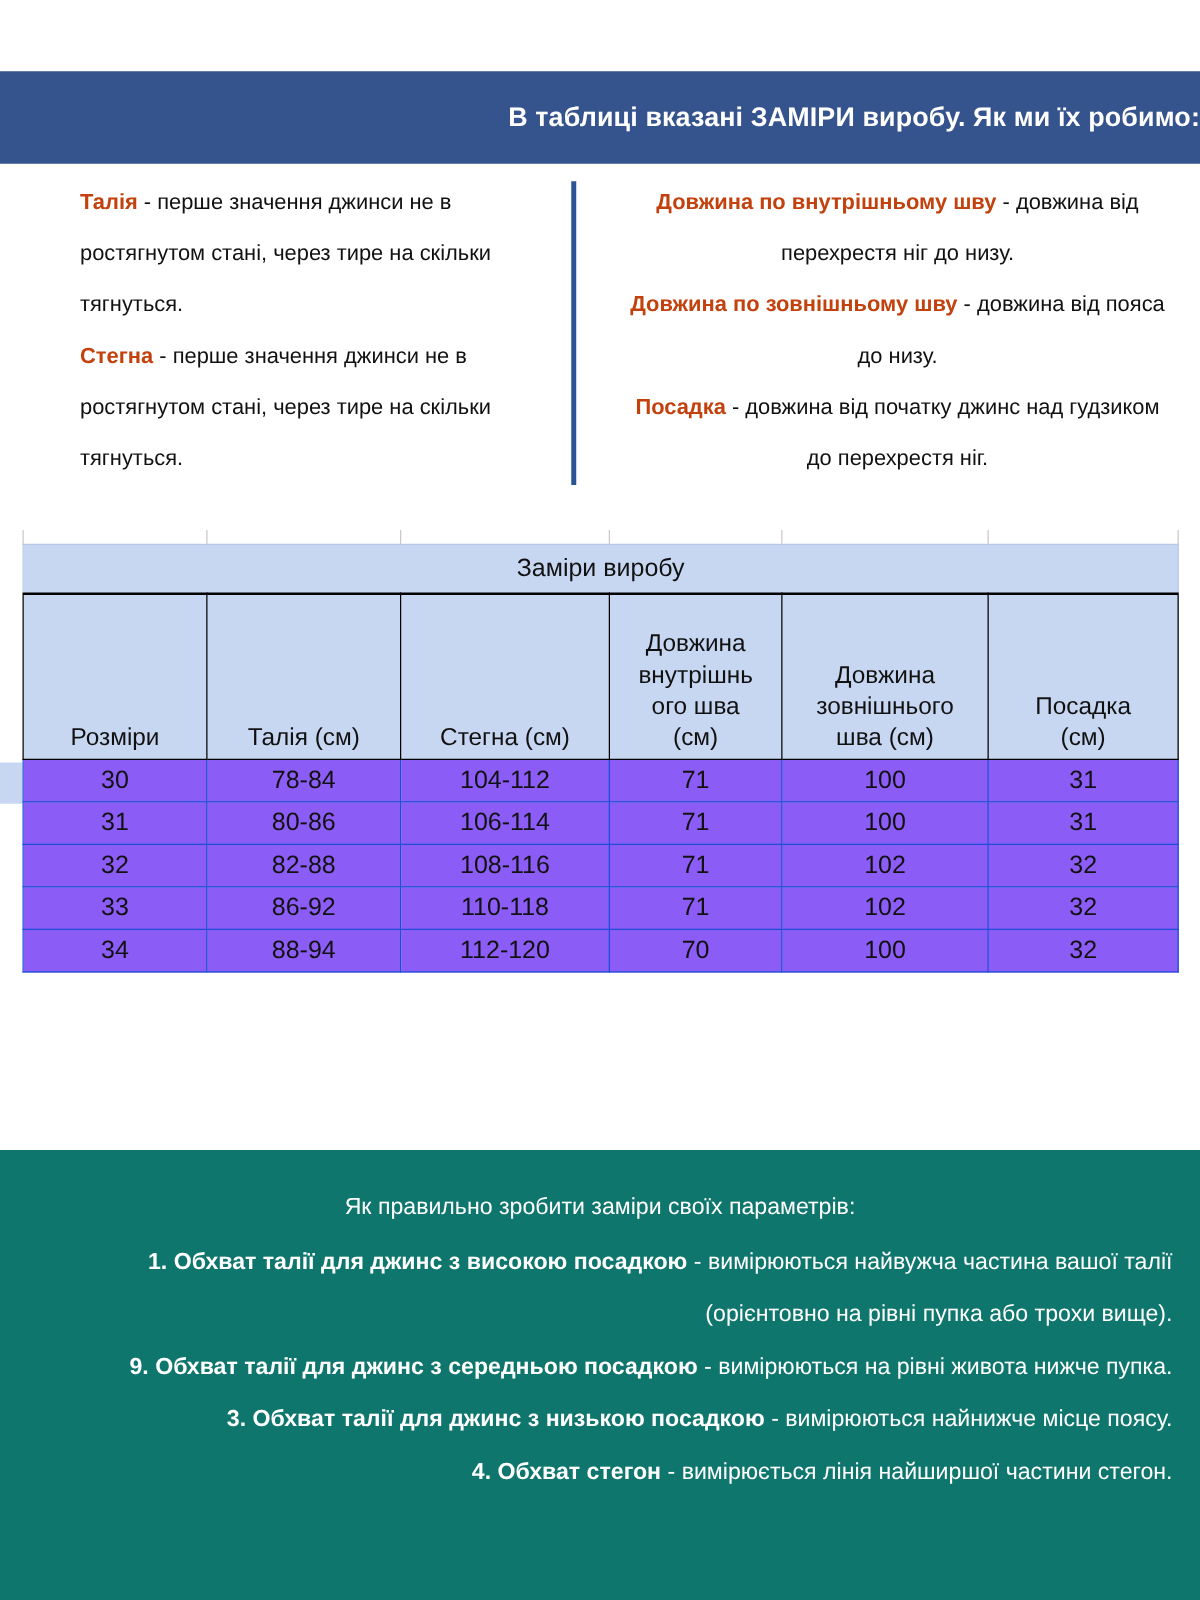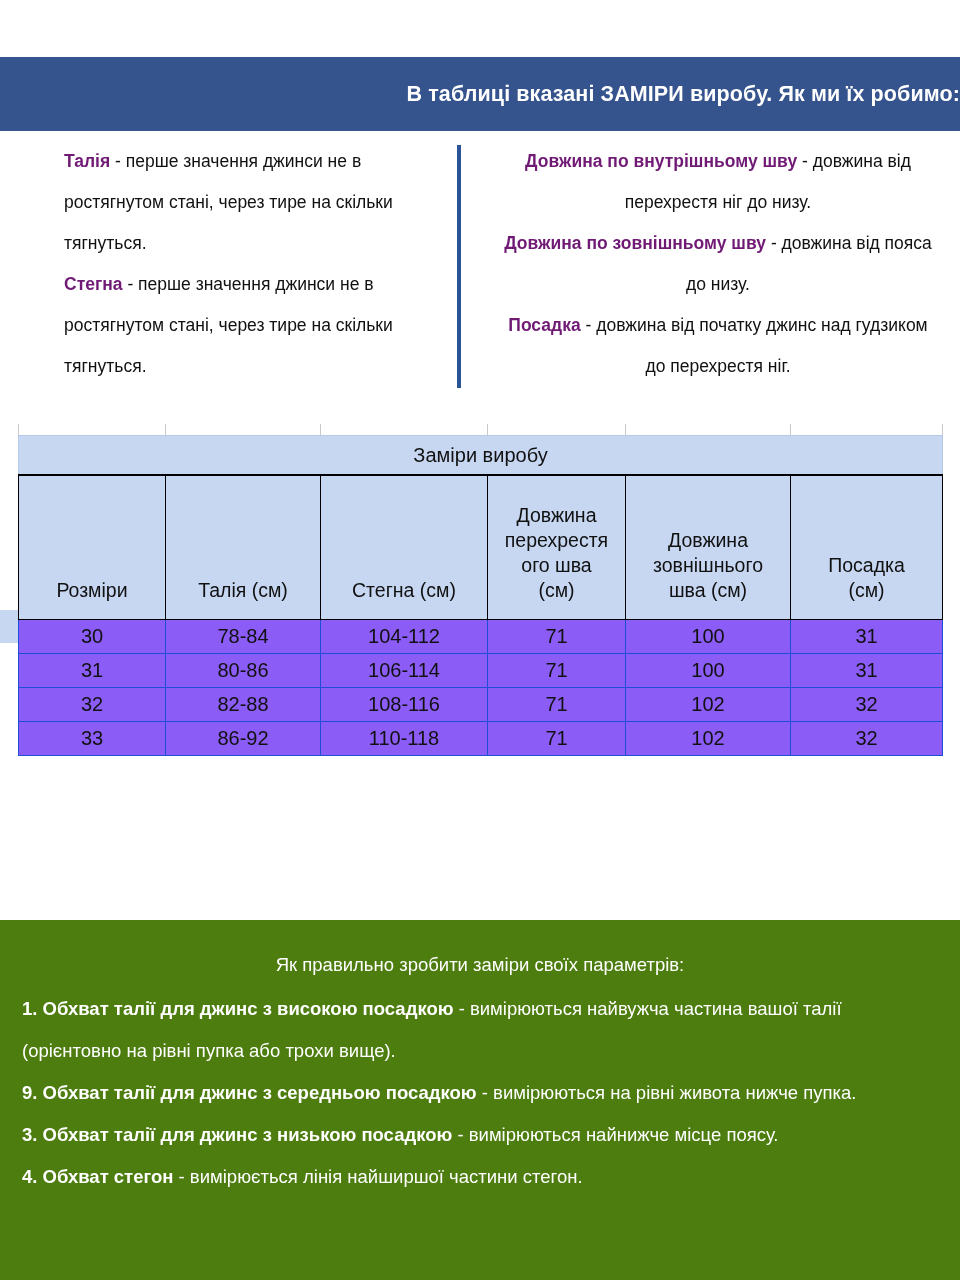--- a/index.html
+++ b/index.html
@@ -65,21 +65,21 @@
   .def-col.left {
     left: 64px;
     width: 380px;
   }
   .def-col.right {
     left: 503px;
     width: 430px;
     text-align: center;
   }
   .def-term {
-    color: #701a75;
+    color: #c2410c;
     font-weight: bold;
   }
   .def-p {
     margin: 0;
   }
 
   
   .sheet {
     position: absolute;
     left: 0;
@@ -134,21 +134,21 @@
     height: 38px;
     vertical-align: middle;
     font-size: 20px;
   }
   table.sizes tr.head td {
     background: #c7d7f2;
     height: 127px;
     vertical-align: bottom;
     font-size: 19.5px;
     line-height: 25px;
-    padding-bottom: 16px;
+    padding-bottom: 4px;
     border: 1px solid #000000;
   }
   table.sizes tr.data td {
     height: 33px;
     vertical-align: middle;
     font-size: 20px;
   }
   .c0 { width: 147px; }
   .c1 { width: 155px; }
   .c2 { width: 167px; }
@@ -156,37 +156,37 @@
   .c4 { width: 165px; }
   .c5 { width: 152px; }
 
   
   .banner-bottom {
     position: absolute;
     left: 0;
     top: 920px;
     width: 960px;
     height: 360px;
-    background: #4d7c0f;
+    background: #0f766e;
     box-sizing: border-box;
     padding: 26px 22px 0 22px;
   }
   .bb-title {
     color: #ffffff;
     font-size: 18.5px;
     text-align: center;
     line-height: 38px;
     margin: 0 0 4px 0;
   }
   .bb-item {
     color: #ffffff;
     font-size: 18.5px;
     line-height: 42px;
     margin: 0;
-    text-align: left;
+    text-align: right;
   }
   .bb-strong {
     font-weight: bold;
   }
 </style>
 </head>
 <body>
 
 <div class="banner-top">
   <div class="banner-top-title">В таблиці вказані ЗАМІРИ виробу. Як ми їх робимо:</div>
@@ -241,21 +241,21 @@
     <tbody>
       <tr class="merged-title">
         <td colspan="6">Заміри виробу</td>
       </tr>
       <tr class="head">
         <td><span>Розміри</span></td>
         <td><span>Талія (см)</span></td>
         <td><span>Стегна (см)</span></td>
         <td>
           <span>Довжина</span><br>
-          <span>перехрестя</span><br>
+          <span>внутрішнь</span><br>
           <span>ого шва</span><br>
           <span>(см)</span>
         </td>
         <td>
           <span>Довжина</span><br>
           <span>зовнішнього</span><br>
           <span>шва (см)</span>
         </td>
         <td>
           <span>Посадка</span><br>
@@ -286,20 +286,28 @@
         <td>71</td>
         <td>102</td>
         <td>32</td>
       </tr>
       <tr class="data">
         <td>33</td>
         <td>86-92</td>
         <td>110-118</td>
         <td>71</td>
         <td>102</td>
+        <td>32</td>
+      </tr>
+      <tr class="data">
+        <td>34</td>
+        <td>88-94</td>
+        <td>112-120</td>
+        <td>70</td>
+        <td>100</td>
         <td>32</td>
       </tr>
     </tbody>
   </table>
 </div>
 
 <div class="banner-bottom">
   <p class="bb-title">Як правильно зробити заміри своїх параметрів:</p>
 
   <p class="bb-item">

